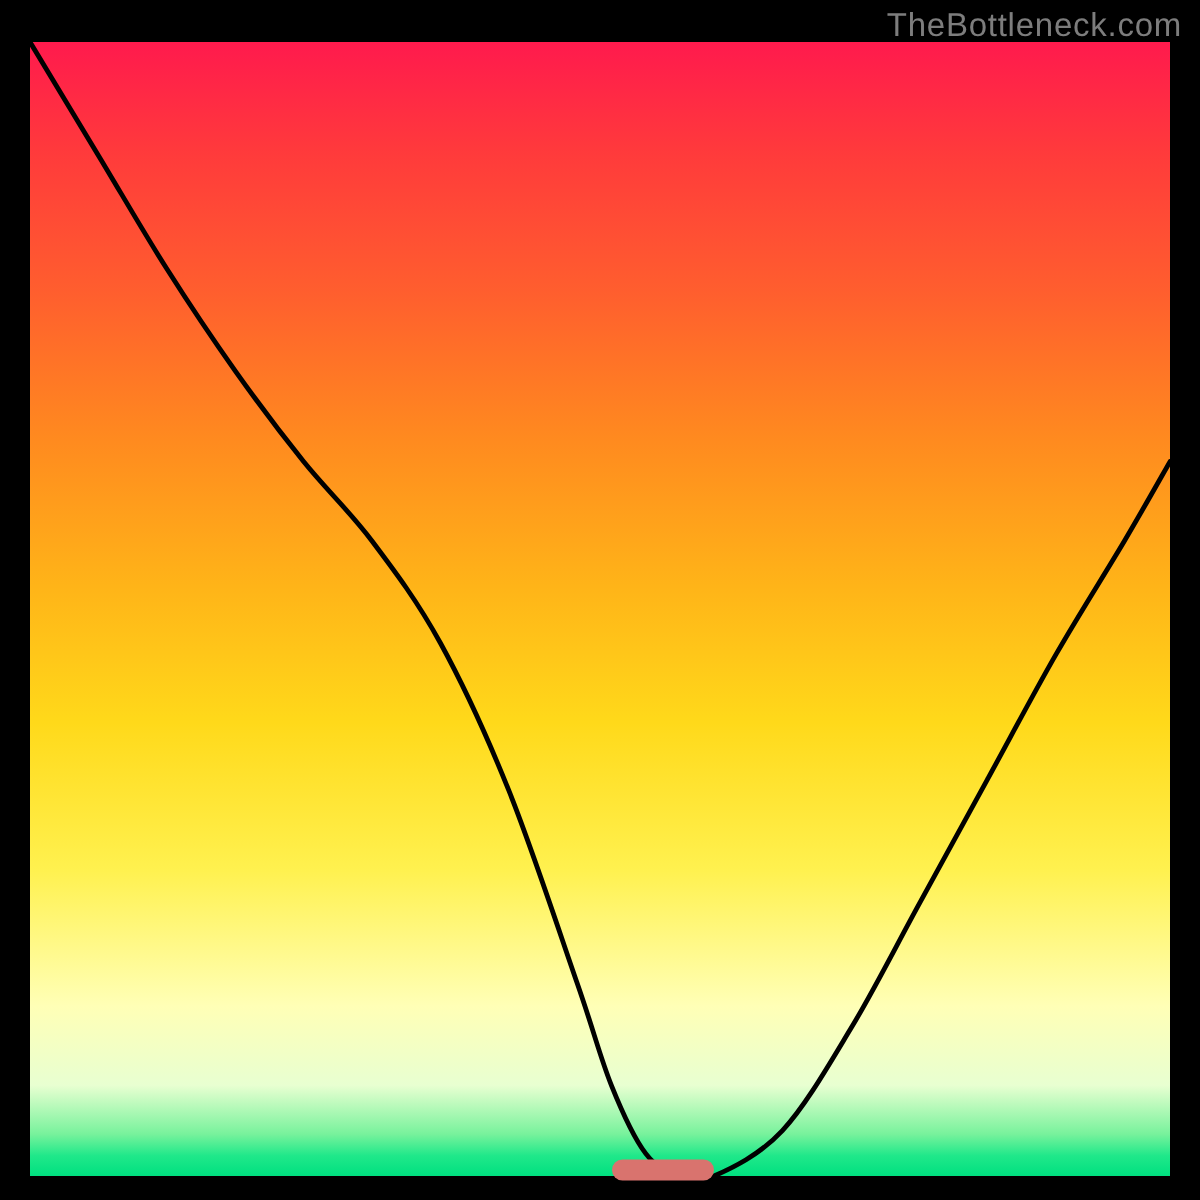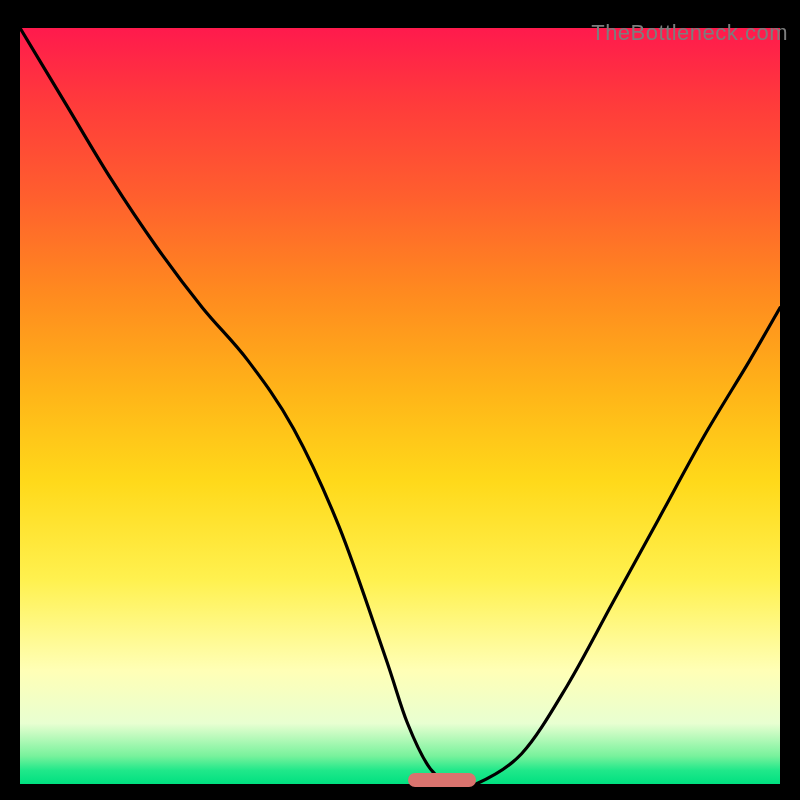--- a/index.html
+++ b/index.html
@@ -12,21 +12,21 @@
     font-family: Arial, Helvetica, sans-serif;
   }
   .frame {
     position: relative;
     width: 800px;
     height: 800px;
     background: #000;
   }
   .watermark {
     position: absolute;
-    top: 20px;
+    top: 4px;
     right: 12px;
     color: #7d7d7d;
     font-size: 22px;
     font-weight: 500;
     letter-spacing: 0.5px;
     z-index: 10;
   }
   .plot-outer {
     position: absolute;
     left: 20px;

